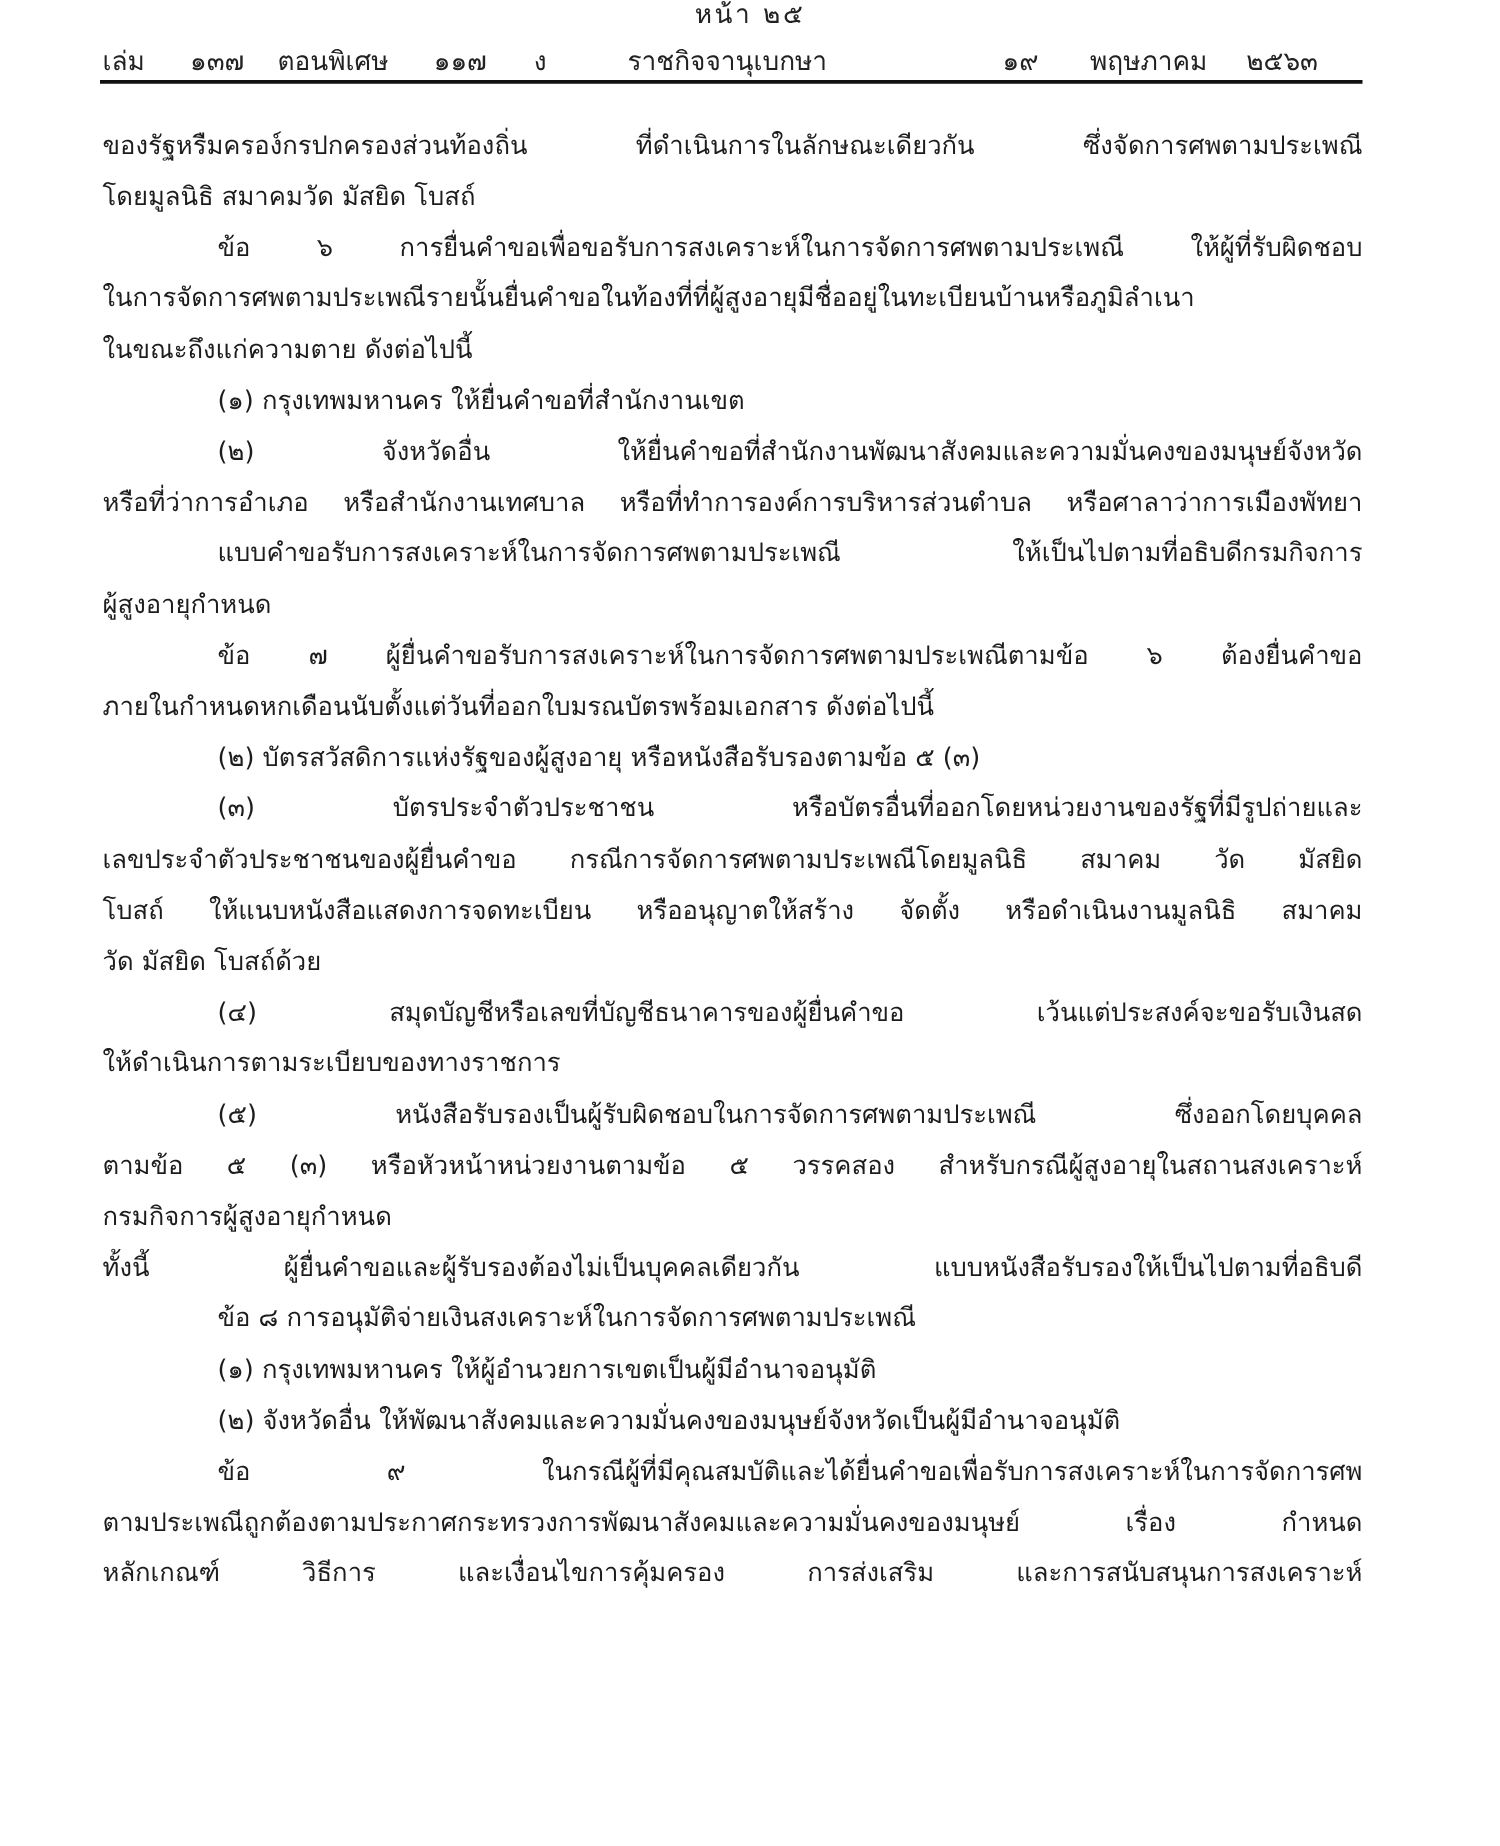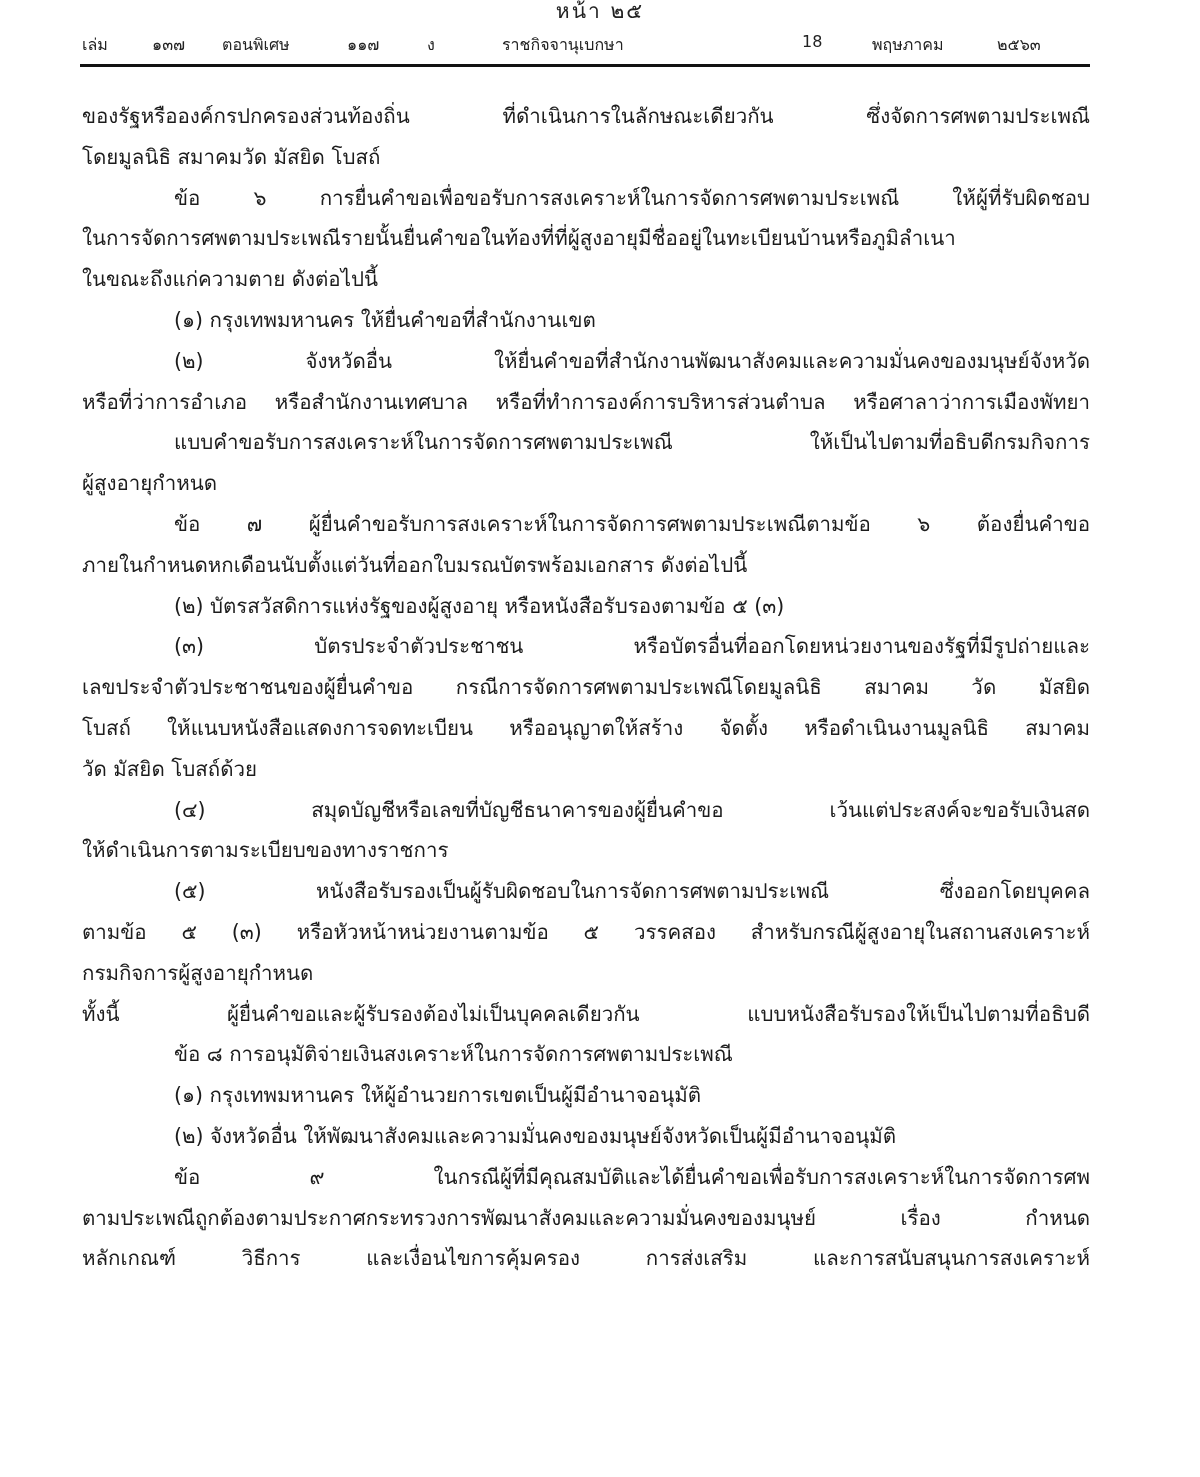--- a/index.html
+++ b/index.html
@@ -6,21 +6,21 @@
   body {
     width: 1200px; height: 1477px; overflow: hidden; position: relative;
     font-family: "DejaVu Sans", sans-serif; color: #1a1a1a;
   }
   .page-number {
     position: absolute; top: -6px; left: 0; width: 1200px; text-align: center;
     font-size: 21px; letter-spacing: 2px; color: #222;
   }
   .header {
     position: absolute; top: 28px; left: 82px; width: 1008px; height: 34px;
-    font-size: 16px; color: #222;
+    font-size: 21px; color: #222;
   }
   .header span { position: absolute; top: 4px; white-space: nowrap; }
   .h-vol-label { left: 0; }
   .h-vol-num { left: 70px; }
   .h-issue-label { left: 140px; text-align: center; }
   .h-issue-num { left: 265px; }
   .h-issue-suffix { left: 345px; }
   .h-gazette { left: 420px; }
   .h-date-day { left: 720px; }
   .h-date-month { left: 790px; }
@@ -42,28 +42,28 @@
 
 <div class="page-number">หน้า ๒๕</div>
 
 <div class="header">
   <span class="h-vol-label">เล่ม</span>
   <span class="h-vol-num">๑๓๗</span>
   <span class="h-issue-label">ตอนพิเศษ</span>
   <span class="h-issue-num">๑๑๗</span>
   <span class="h-issue-suffix">ง</span>
   <span class="h-gazette">ราชกิจจานุเบกษา</span>
-  <span class="h-date-day">18</span>
+  <span class="h-date-day">๑๙</span>
   <span class="h-date-month">พฤษภาคม</span>
   <span class="h-date-year">๒๕๖๓</span>
 </div>
 <div class="header-rule"></div>
 
 <div class="body-text" id="body-text">
-    <div class="line jl">ของรัฐหรือองค์กรปกครองส่วนท้องถิ่น ที่ดำเนินการในลักษณะเดียวกัน ซึ่งจัดการศพตามประเพณี</div>
+    <div class="line jl">ของรัฐหรืมครอง์กรปกครองส่วนท้องถิ่น ที่ดำเนินการในลักษณะเดียวกัน ซึ่งจัดการศพตามประเพณี</div>
     <div class="line">โดยมูลนิธิ สมาคมวัด มัสยิด โบสถ์</div>
     <div class="line ind1 jl">ข้อ ๖ การยื่นคำขอเพื่อขอรับการสงเคราะห์ในการจัดการศพตามประเพณี ให้ผู้ที่รับผิดชอบ</div>
     <div class="line jl">ในการจัดการศพตามประเพณีรายนั้นยื่นคำขอในท้องที่ที่ผู้สูงอายุมีชื่ออยู่ในทะเบียนบ้านหรือภูมิลำเนา</div>
     <div class="line">ในขณะถึงแก่ความตาย ดังต่อไปนี้</div>
     <div class="line ind1">(๑) กรุงเทพมหานคร ให้ยื่นคำขอที่สำนักงานเขต</div>
     <div class="line ind1 jl">(๒) จังหวัดอื่น ให้ยื่นคำขอที่สำนักงานพัฒนาสังคมและความมั่นคงของมนุษย์จังหวัด</div>
     <div class="line jl">หรือที่ว่าการอำเภอ หรือสำนักงานเทศบาล หรือที่ทำการองค์การบริหารส่วนตำบล หรือศาลาว่าการเมืองพัทยา</div>
     <div class="line ind1 jl">แบบคำขอรับการสงเคราะห์ในการจัดการศพตามประเพณี ให้เป็นไปตามที่อธิบดีกรมกิจการ</div>
     <div class="line">ผู้สูงอายุกำหนด</div>
     <div class="line ind1 jl">ข้อ ๗ ผู้ยื่นคำขอรับการสงเคราะห์ในการจัดการศพตามประเพณีตามข้อ ๖ ต้องยื่นคำขอ</div>

